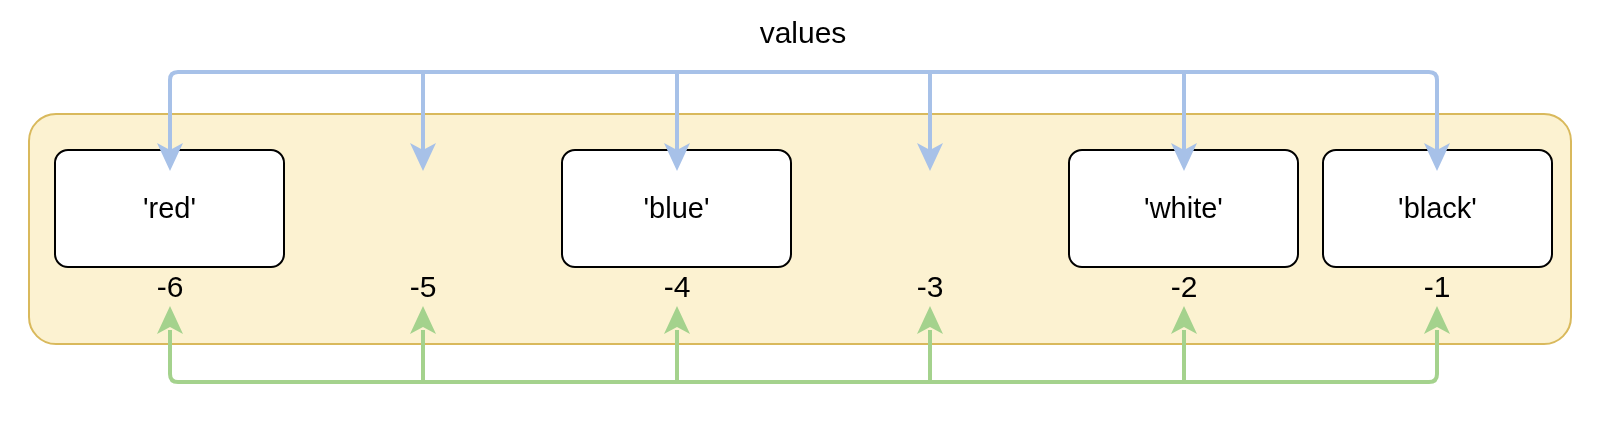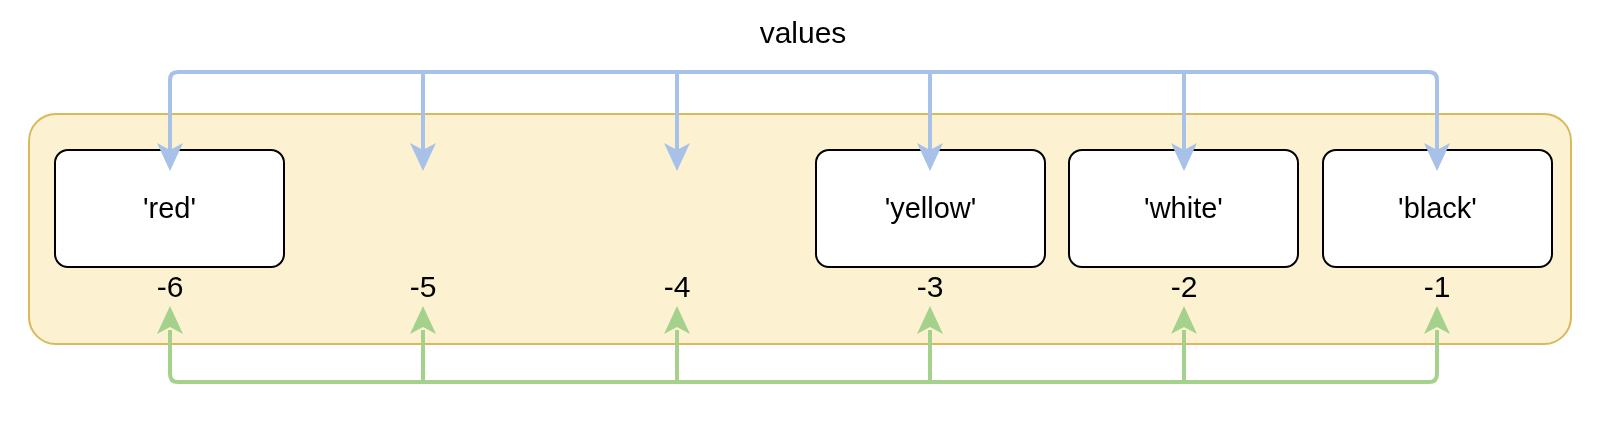--- a/index.html
+++ b/index.html
@@ -74,22 +74,22 @@
 
 <div class="stage">
 
   <div class="diagram-title">values</div>
 
   <div class="list-container"></div>
 
   <div class="cell" style="left:54px">
       <span>'red'</span>
     </div>
-  <div class="cell" style="left:815px">
-      <span>'yellow'</span>
+  <div class="cell" style="left:561px">
+      <span>'blue'</span>
     </div>
   <div class="cell" style="left:1322px">
       <span>'black'</span>
     </div>
   <div class="cell" style="left:1068px">
       <span>'white'</span>
     </div>
 
   <div class="idx" style="left:125px">-6</div>
   <div class="idx" style="left:378px">-5</div>

